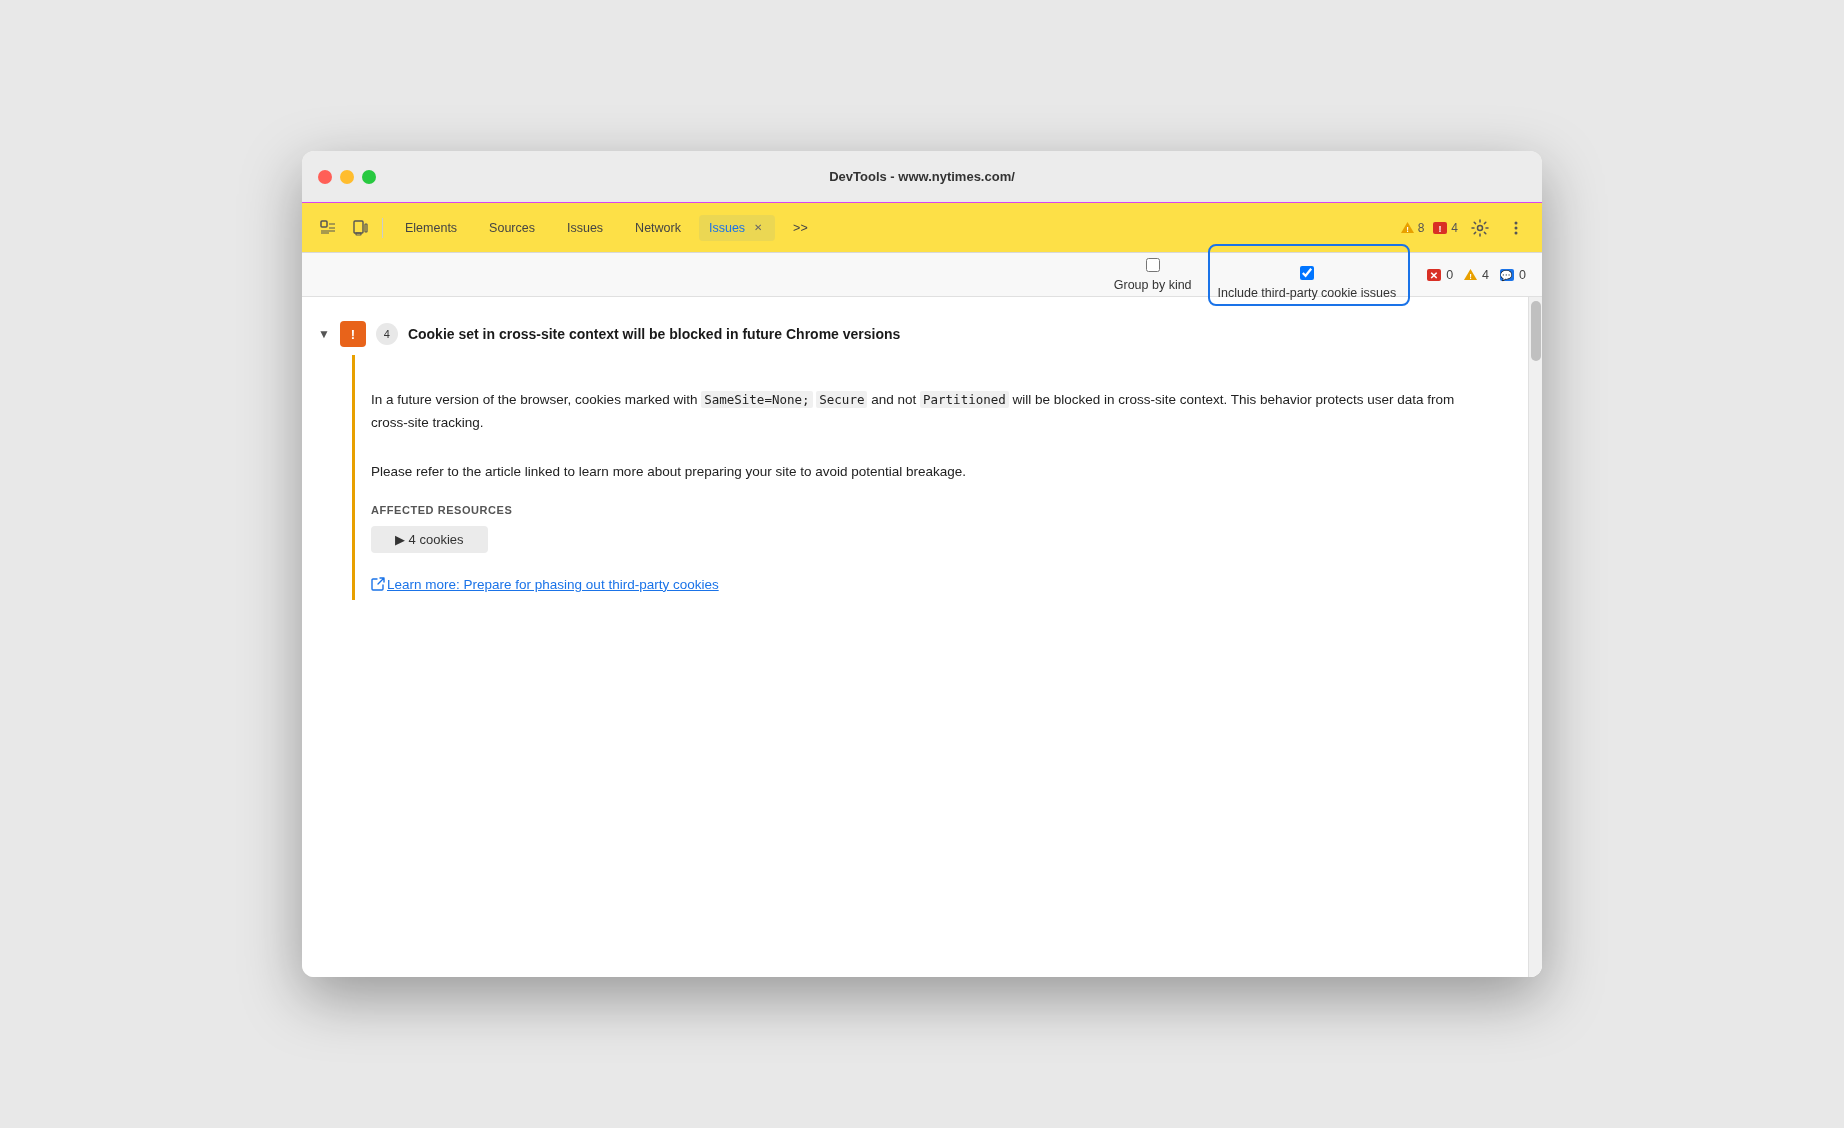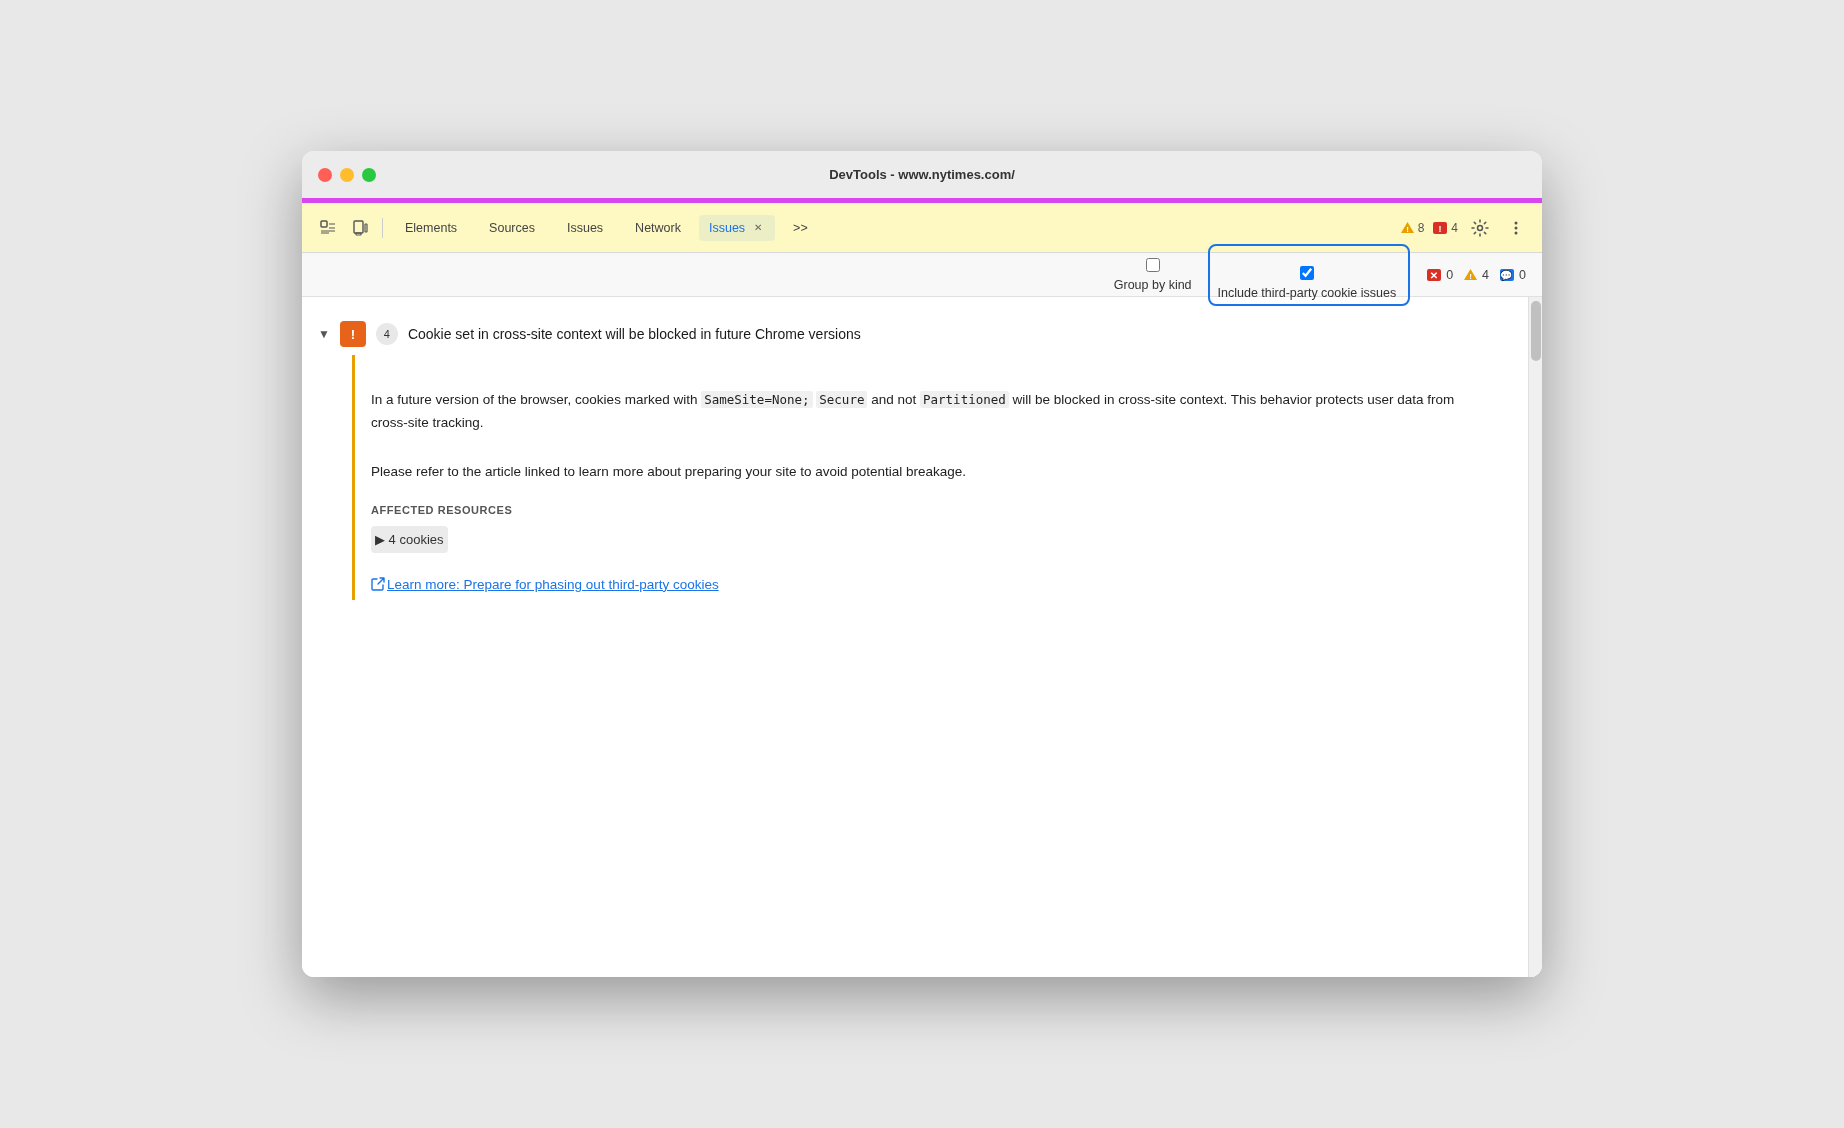--- a/index.html
+++ b/index.html
@@ -22,21 +22,21 @@
     }
 
     
     .titlebar {
       background: #ececec;
       height: 52px;
       display: flex;
       align-items: center;
       justify-content: center;
       position: relative;
-      border-bottom: 5px solid #d946ef;
+      border-bottom: 1px solid #d946ef;
     }
 
     .titlebar-buttons {
       position: absolute;
       left: 16px;
       display: flex;
       gap: 8px;
       align-items: center;
     }
 
@@ -53,21 +53,21 @@
     .tb-maximize { background: #28c940; }
 
     .titlebar-title {
       font-size: 13px;
       font-weight: 600;
       color: #333;
     }
 
     
     .toolbar {
-      background: #fef9c3;
+      background: #fde047;
       height: 50px;
       display: flex;
       align-items: center;
       padding: 0 12px;
       border-bottom: 1px solid #d8d8d8;
       gap: 4px;
     }
 
     .toolbar-icon {
       width: 28px;
@@ -274,21 +274,21 @@
       align-items: center;
       justify-content: center;
       font-size: 11px;
       color: #333;
       font-weight: 500;
       flex-shrink: 0;
     }
 
     .issue-title {
       font-size: 14px;
-      font-weight: 400;
+      font-weight: 700;
       color: #1a1a1a;
     }
 
     
     .issue-body {
       margin-left: 16px;
       padding: 8px 24px 8px 16px;
       border-left: 3px solid #e8a000;
       margin-left: 50px;
       margin-right: 16px;
@@ -319,21 +319,21 @@
       margin-bottom: 10px;
     }
 
     .cookies-button {
       display: inline-flex;
       align-items: center;
       gap: 6px;
       background: #ebebeb;
       border: none;
       border-radius: 4px;
-      padding: 6px 4px;
+      padding: 6px 24px;
       font-size: 13px;
       color: #333;
       cursor: pointer;
       margin-bottom: 20px;
     }
 
     .learn-more-link {
       display: flex;
       align-items: center;
       gap: 2px;

